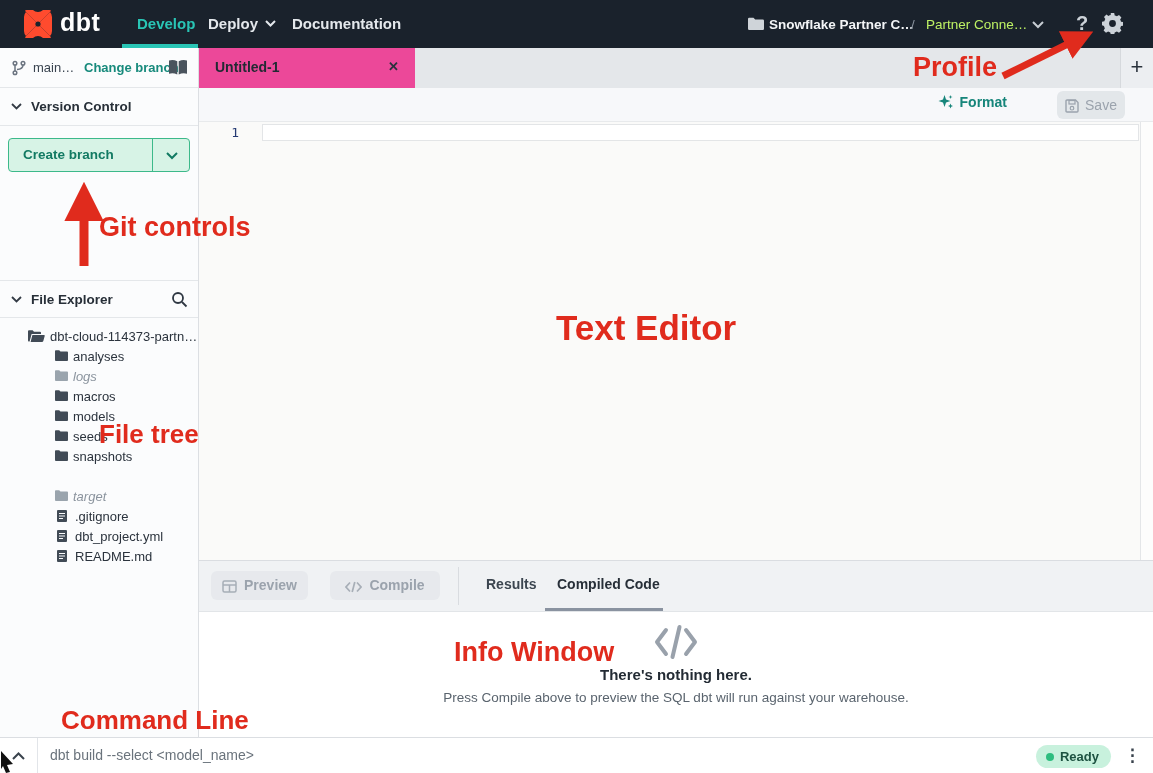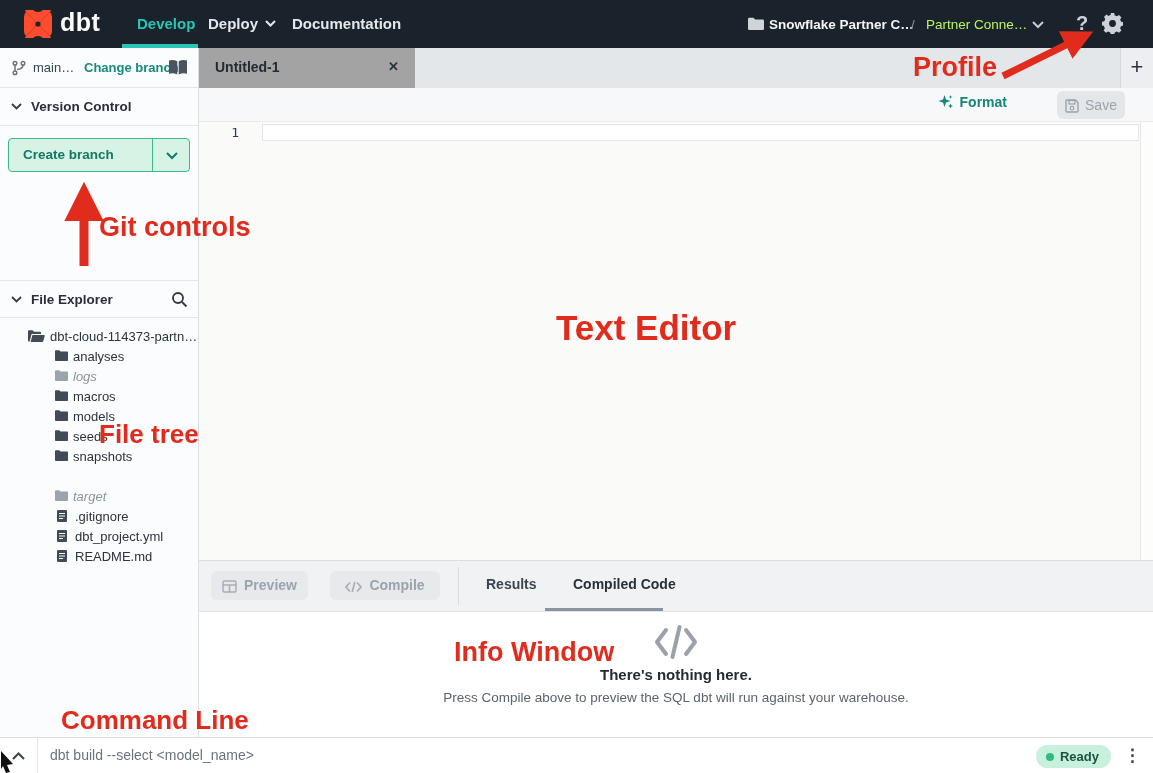--- a/index.html
+++ b/index.html
@@ -43,21 +43,21 @@
   .tree-row.root .tlabel{left:50px;}
   .tree-row.lvl1 .ticon{left:55px;}
   .tree-row.lvl1 .tlabel{left:73px;}
   .tree-row.file .ticon{left:57px;}
   .tree-row.file .tlabel{left:75px;}
   .tree-row.muted .tlabel{color:#8b949e;font-style:italic;}
 
   
   .main{position:absolute;left:199px;top:48px;width:954px;height:689px;}
   .tabbar{position:absolute;left:0;top:0;width:100%;height:40px;background:#e4e7ea;}
-  .tab{position:absolute;left:0;top:0;width:216px;height:40px;background:#a3a3a3;cursor:pointer;}
+  .tab{position:absolute;left:0;top:0;width:216px;height:40px;background:#ec4899;cursor:pointer;}
   .tab-title{position:absolute;left:16px;top:11px;font-size:14px;font-weight:bold;color:#222a33;}
   .tab-close{position:absolute;right:16px;top:11px;font-size:13px;font-weight:bold;color:#2a323c;cursor:pointer;}
   .tab-plus{position:absolute;right:0;top:0;width:33px;height:40px;background:#eceef1;border-left:1px solid #d6d9dd;box-sizing:border-box;
             text-align:center;line-height:38px;font-size:22px;color:#2a323c;cursor:pointer;}
   .toolbar{position:absolute;left:0;top:40px;width:100%;height:34px;background:#f7f8fa;border-bottom:1px solid #e8eaec;box-sizing:border-box;}
   .format-btn{position:absolute;right:146px;top:6px;font-size:14px;font-weight:600;color:#16857a;cursor:pointer;}
   .format-btn svg{vertical-align:-3px;margin-right:6px;}
   .saveas-btn{position:absolute;right:28px;top:3px;width:68px;height:28px;background:#e3e7ea;border-radius:6px;
               font-size:14px;color:#9ba3ad;line-height:28px;text-align:center;cursor:default;}
   .saveas-btn svg{vertical-align:-3px;margin-right:6px;}
@@ -70,21 +70,21 @@
   
   .panel{position:absolute;left:0;top:512px;width:100%;height:177px;background:#fff;}
   .panel-head{position:absolute;left:0;top:0;width:100%;height:52px;background:#f0f2f4;border-top:1px solid #dadde1;border-bottom:1px solid #e2e5e8;box-sizing:border-box;font-weight:bold;}
   .pbtn{position:absolute;top:10px;height:29px;background:#e7e9ed;border-radius:6px;color:#9ba3ad;font-size:14px;line-height:29px;text-align:center;cursor:default;}
   .pbtn svg{vertical-align:-3px;margin-right:7px;}
   .pbtn.preview{left:12px;width:97px;}
   .pbtn.compile{left:131px;width:110px;}
   .phead-divider{position:absolute;left:259px;top:6px;width:1px;height:38px;background:#d9dce0;}
   .ptab{position:absolute;top:15px;font-size:14px;color:#3c4650;cursor:pointer;}
   .ptab.results{left:287px;}
-  .ptab.compiled{left:358px;color:#272f38;margin-left:16px;}
+  .ptab.compiled{left:358px;color:#272f38;}
   .ptab-underline{position:absolute;left:346px;bottom:0;width:118px;height:3px;background:#8a93a0;}
   .panel-body{position:absolute;left:0;top:52px;width:100%;height:125px;background:#fff;text-align:center;}
   .code-icon{margin-top:12px;}
   .empty-title{font-size:15px;font-weight:bold;color:#232b34;margin-top:2px;}
   .empty-sub{font-size:13.5px;color:#5a646e;margin-top:7px;}
 
   
   .statusbar{position:absolute;left:0;top:737px;width:1153px;height:36px;background:#fff;border-top:1px solid #dbdee2;box-sizing:border-box;}
   .sb-chevron{position:absolute;left:0;top:0;width:37px;height:35px;cursor:pointer;}
   .sb-chevron svg{position:absolute;left:12px;top:14px;}

